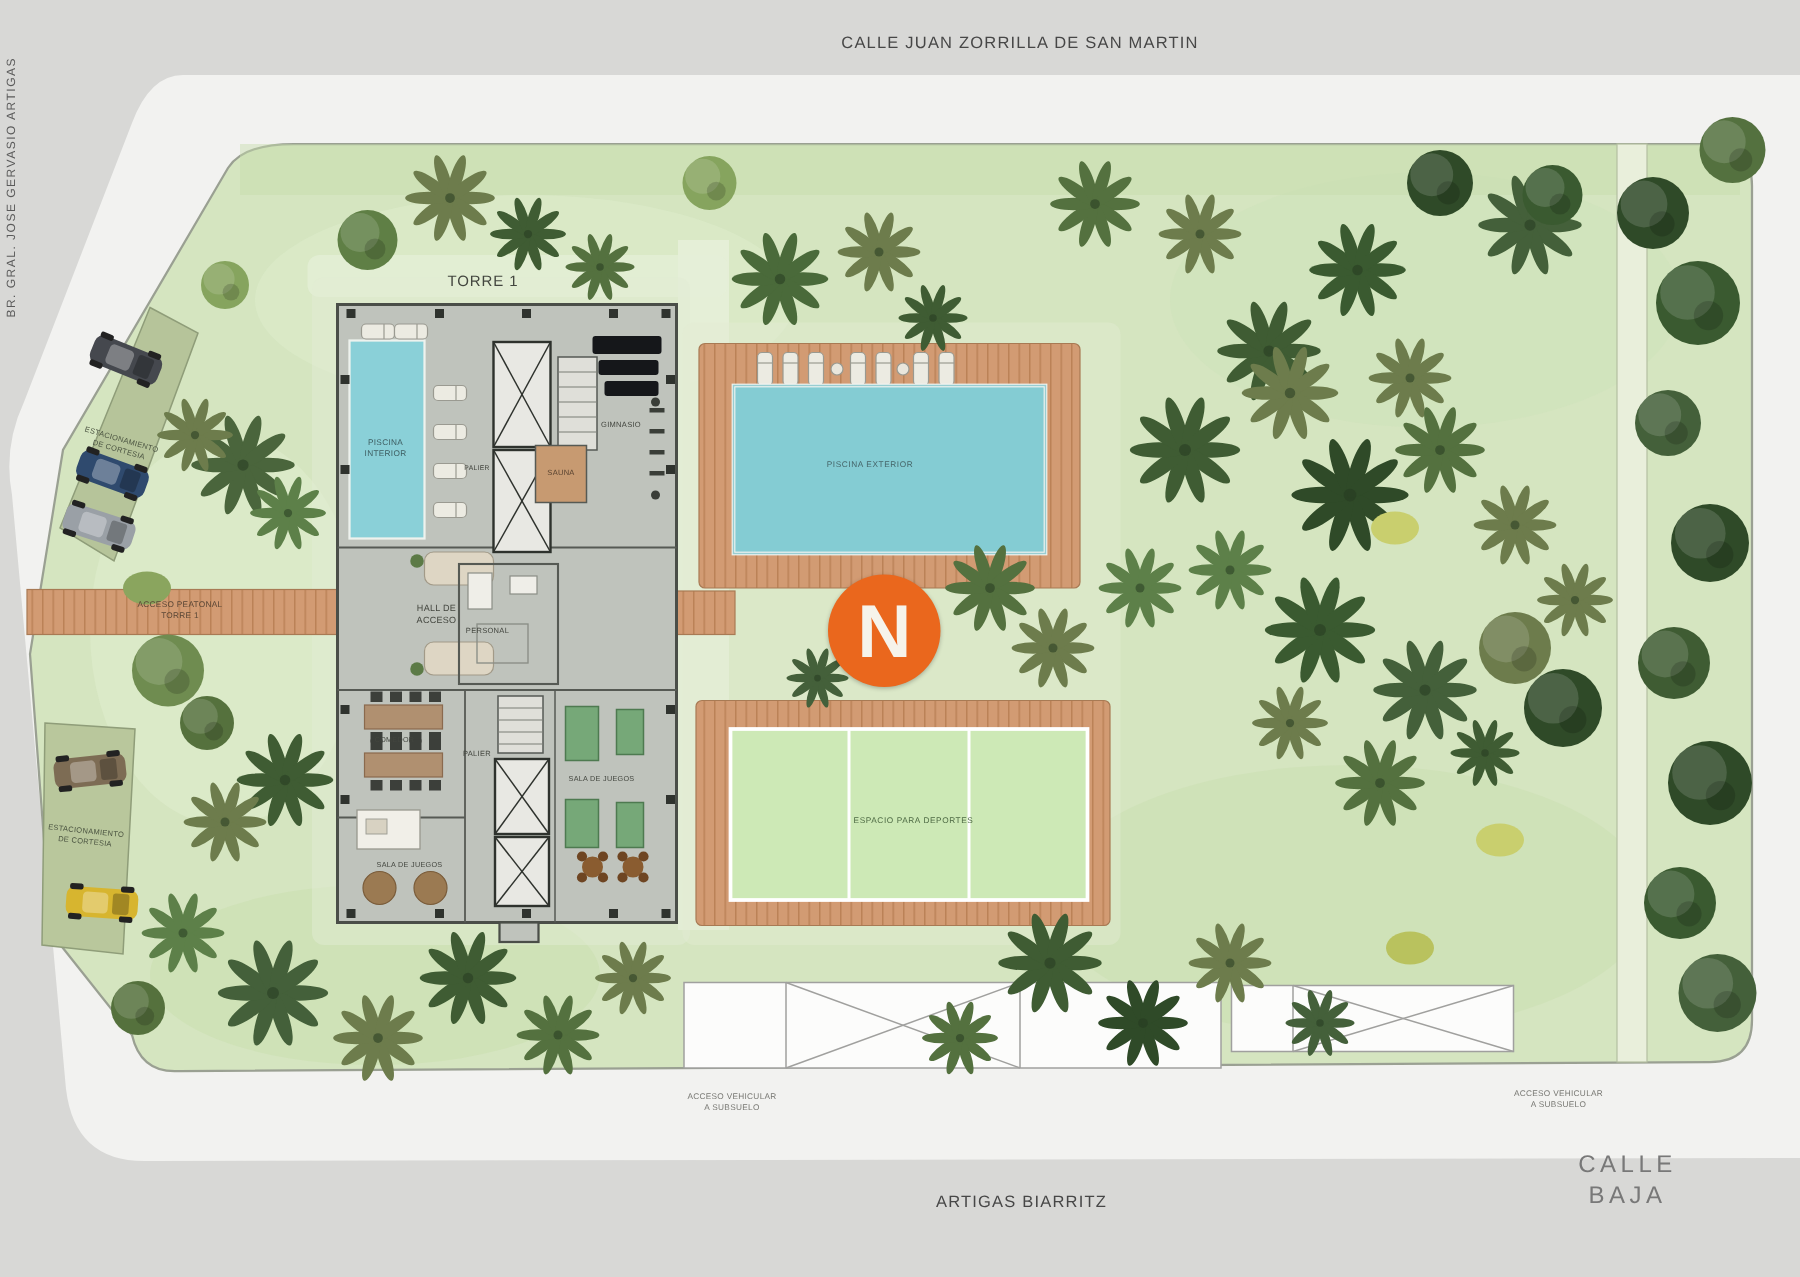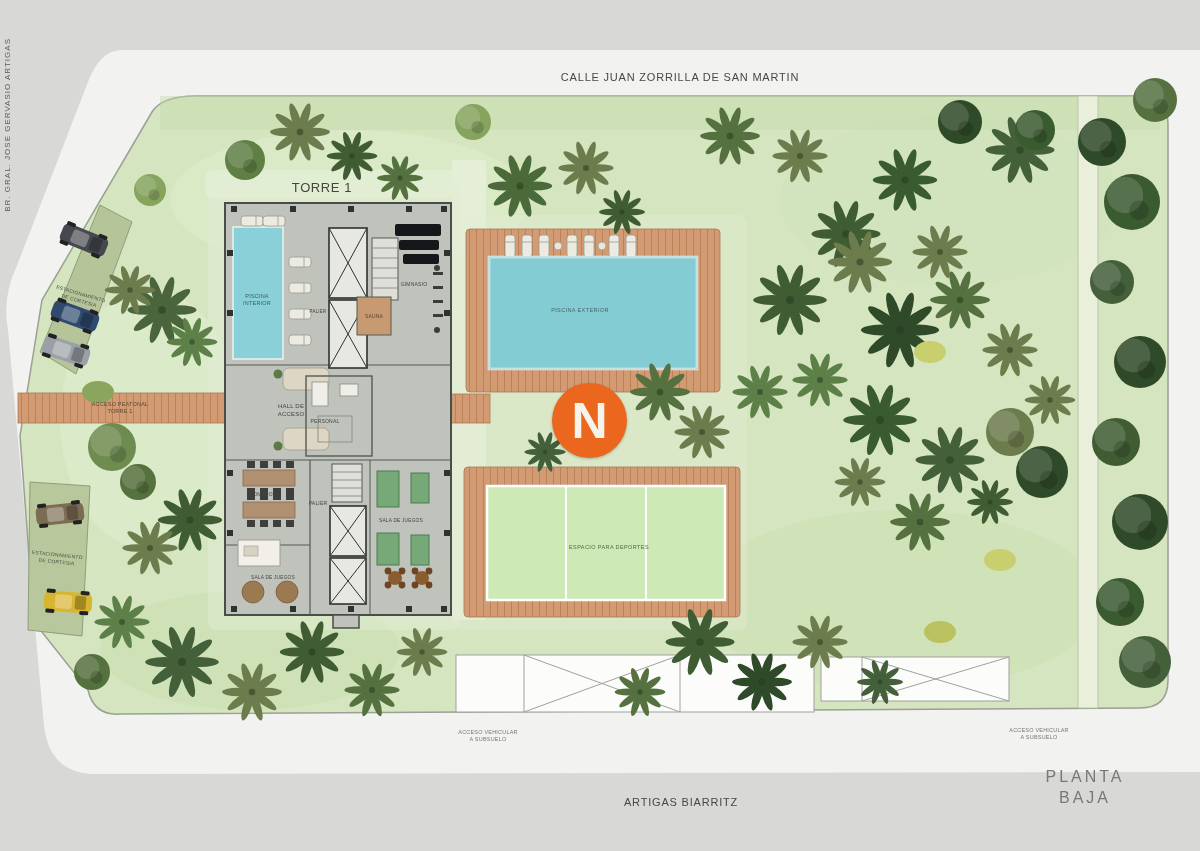--- a/index.html
+++ b/index.html
@@ -367,26 +367,26 @@
     <use href="#palm" transform="translate(182,662) scale(1.6)" style="color:#44603a"></use>
     <use href="#palm" transform="translate(252,692) scale(1.3)" style="color:#6d7c4c"></use>
     <use href="#palm" transform="translate(312,652) scale(1.4)" style="color:#3f5c33"></use>
     <use href="#palm" transform="translate(372,690) scale(1.2)" style="color:#54713f"></use>
     <use href="#palm" transform="translate(422,652) scale(1.1)" style="color:#6d7c4c"></use>
     <use href="#palm" transform="translate(122,622) scale(1.2)" style="color:#5d8049"></use>
     <use href="#tree" transform="translate(92,672) scale(.9)" style="color:#55713d"></use>
   </g>
 </svg>
 
-<div class="lbl street" style="left:680px;top:29px;margin-top:48px;">CALLE JUAN ZORRILLA DE SAN MARTIN</div>
+<div class="lbl street" style="left:680px;top:29px;">CALLE JUAN ZORRILLA DE SAN MARTIN</div>
 <div class="vstreet">BR. GRAL. JOSE GERVASIO ARTIGAS</div>
 <div class="lbl street" style="left:681px;top:802px;">ARTIGAS BIARRITZ</div>
-<div class="lbl plantitle" style="left:1085px;top:788px;">PLANTA BAJA</div>
-
-<div class="lbl" style="left:322px;top:188px;font-size:13px;letter-spacing:.6px;">TORRE 1</div>
+<div class="lbl plantitle" style="left:1085px;top:788px;">CALLE BAJA</div>
+
+<div class="lbl" style="left:322px;top:188px;font-size:10px;letter-spacing:.6px;">TORRE 1</div>
 
 <div class="lbl" style="left:257px;top:300px;font-size:5.5px;color:#3e5e62;">PISCINA
 INTERIOR</div>
 <div class="lbl" style="left:414px;top:284px;font-size:5px;">GIMNASIO</div>
 <div class="lbl" style="left:374px;top:316px;font-size:5px;color:#5a4431;">SAUNA</div>
 <div class="lbl" style="left:318px;top:312px;font-size:4.5px;">PALIER</div>
 <div class="lbl" style="left:291px;top:411px;font-size:6px;">HALL DE
 ACCESO</div>
 <div class="lbl" style="left:325px;top:421px;font-size:5px;">PERSONAL</div>
 <div class="lbl" style="left:263px;top:495px;font-size:4.8px;">COMEDOR</div>

